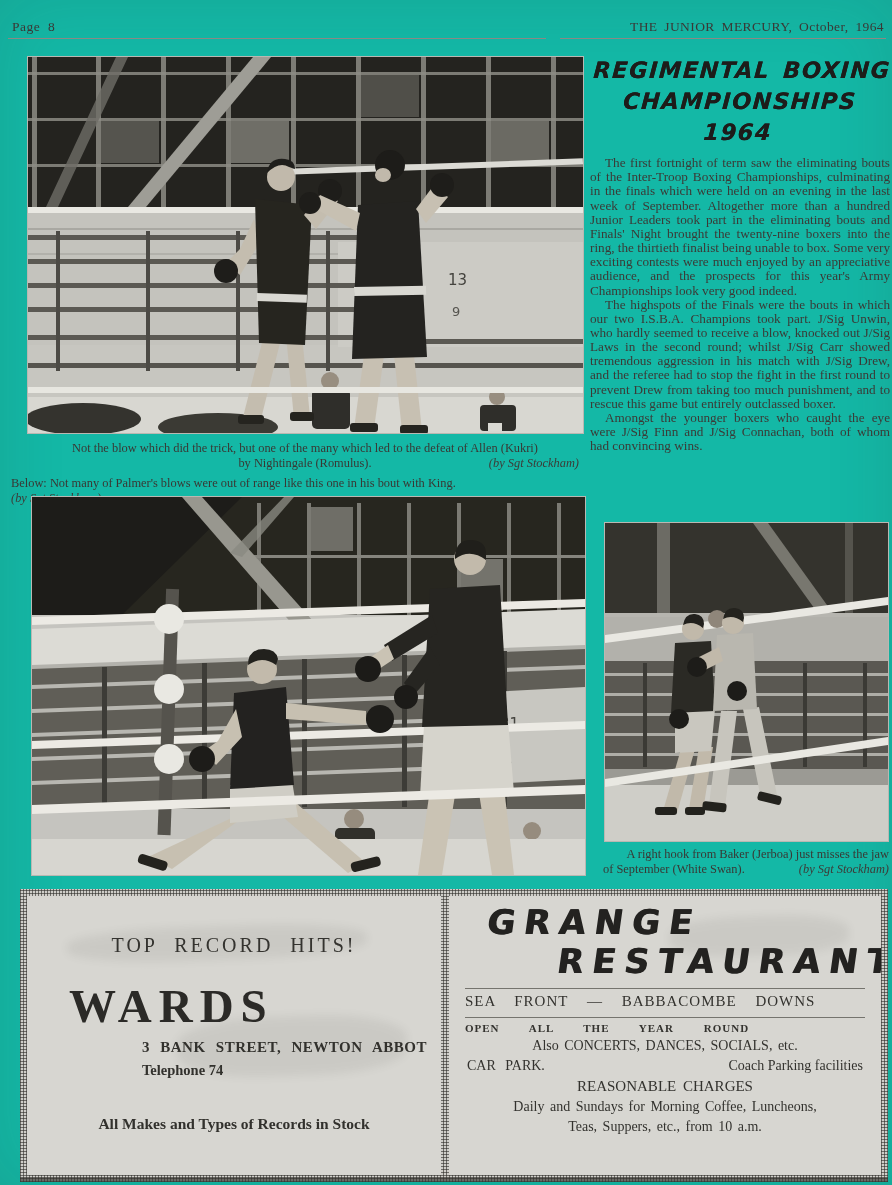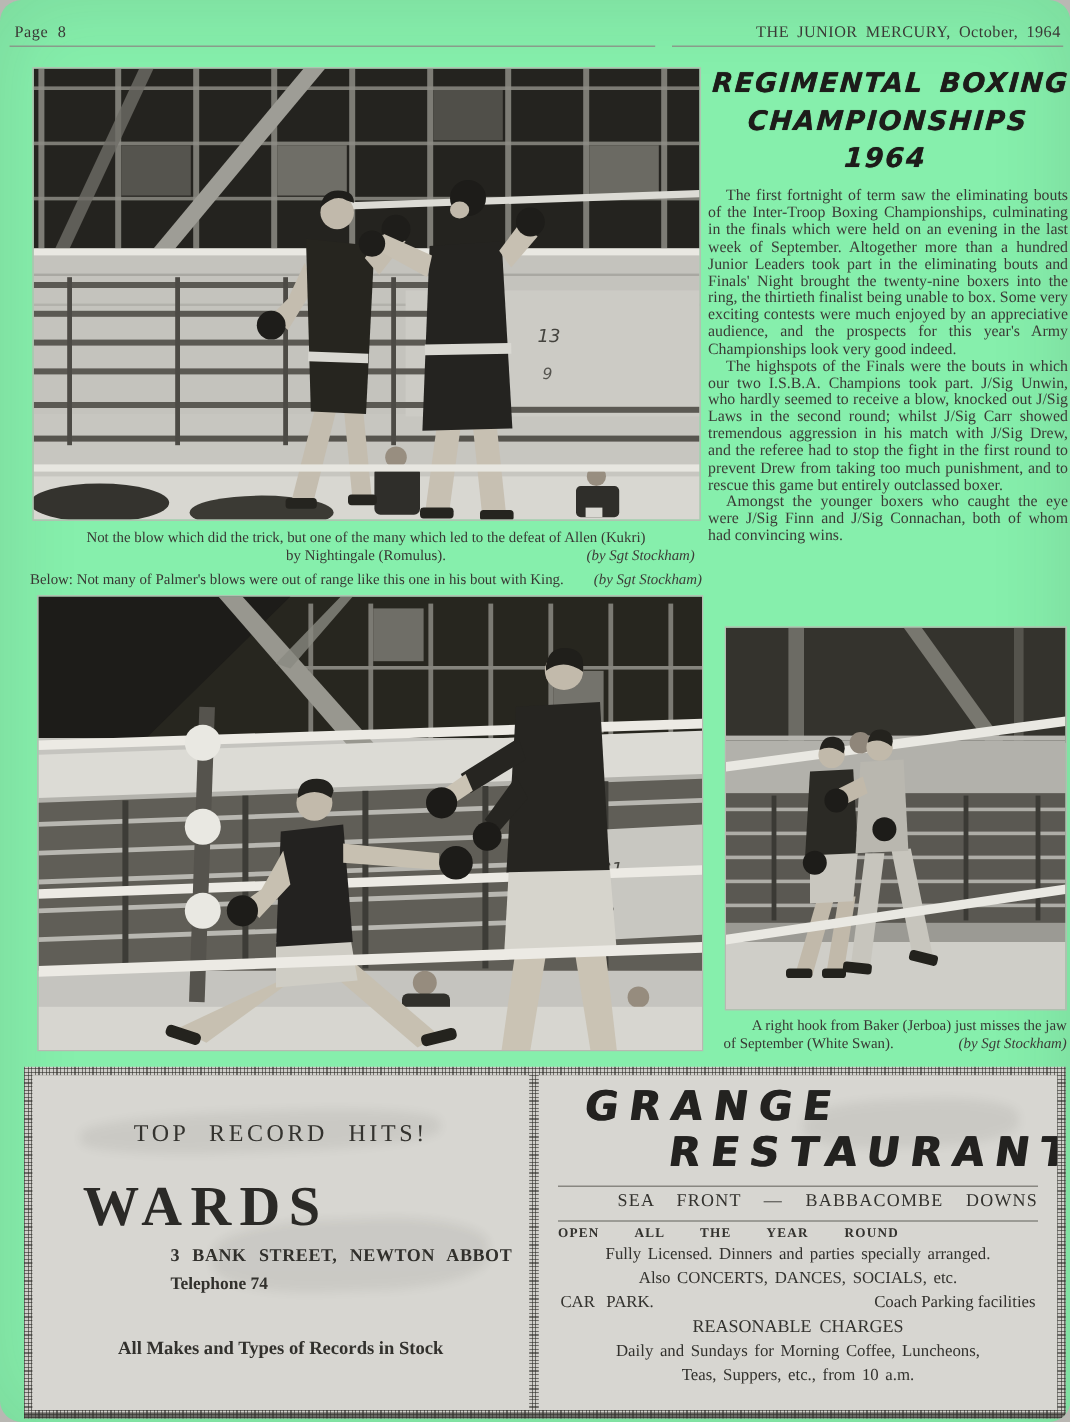--- a/index.html
+++ b/index.html
@@ -1,44 +1,43 @@
 <!DOCTYPE html>
 <html><head>
 <meta charset="utf-8">
 <style>
   html,body{margin:0;padding:0;background:#b9b8b3;}
   .page{
     position:relative;
     width:892px;height:1185px;
     margin:0 auto;
-    background:#86efac;
+    background:#14b8a6;
     font-family:"Liberation Serif", serif;
     color:#34332f;
     overflow:hidden;
     box-shadow:inset 0 0 70px rgba(40,40,35,.12);
-    border-radius:18px;
   }
   
   .pgnum{position:absolute;left:12px;top:19px;font-size:13.5px;letter-spacing:.5px;word-spacing:4px;color:#3a3936;}
   .masthead{position:absolute;right:8px;top:19px;font-size:13.5px;letter-spacing:.4px;word-spacing:3px;color:#3a3936;}
   .rule{position:absolute;top:38px;height:1px;background:#8a8984;}
   .rule-left{left:8px;width:538px;}
   .rule-right{left:560px;width:326px;}
   
-  .photo{position:absolute;outline:1px solid #b9b8b2;font-style:italic;}
+  .photo{position:absolute;outline:1px solid #b9b8b2;}
   .photo svg{display:block;}
   #photo1{left:28px;top:57px;width:555px;height:376px;}
   #photo2{left:32px;top:497px;width:553px;height:378px;}
   #photo3{left:605px;top:523px;width:283px;height:318px;}
   
   .cap{position:absolute;font-size:12.4px;line-height:1.18;color:#393834;}
   #cap1{left:25px;top:441px;width:560px;text-align:center;}
   #cap1 .cap-l2{position:relative;}
   #cap1 .credit{position:absolute;right:6px;top:0;}
-  #cap2{left:25px;top:476px;width:560px;display:flex;justify-content:space-between;}
+  #cap2{left:11px;top:476px;width:560px;display:flex;justify-content:space-between;flex-direction:column;}
   #cap3{left:603px;top:847px;width:286px;text-align:right;}
   #cap3 .cap-row{display:flex;justify-content:space-between;}
   .credit{font-style:italic;color:#3d3c38;}
   
   .article{position:absolute;left:590px;top:55px;width:300px;}
   .headline{
     text-align:center;
     font-family:"DejaVu Sans", sans-serif;
     font-weight:bold;font-style:italic;
     font-size:22.5px;line-height:1.38;
@@ -78,21 +77,21 @@
   
   .grange-name{
     font-family:"DejaVu Sans", sans-serif;font-weight:bold;
     font-size:34px;line-height:1.1;letter-spacing:9px;color:#232220;
     transform:skewX(-8deg);
     text-shadow:1px 0 0 #232220;
   }
   .grange-n1{margin:2px 0 0 22px;}
   .grange-n2{margin:2px 0 0 92px;}
   .grange-hr{border:none;border-top:1px solid #75746e;margin:7px 0 4px 0;}
-  .grange-location{text-align:right;font-size:15px;letter-spacing:1px;word-spacing:14px;color:#33322e;}
+  .grange-location{text-align:left;font-size:15px;letter-spacing:1px;word-spacing:14px;color:#33322e;}
   .grange-phone{text-align:center;font-size:14.5px;font-weight:bold;word-spacing:4px;color:#2f2e2a;margin-top:2px;}
   .grange-open{text-align:left;font-size:11px;font-weight:bold;letter-spacing:1px;word-spacing:26px;color:#33322e;margin-top:4px;}
   .grange-line{text-align:center;font-size:14px;color:#33322e;margin-top:4px;word-spacing:2px;}
   .grange-carpark{display:flex;justify-content:space-between;font-size:14px;color:#33322e;margin-top:4px;padding:0 2px;text-align:right;}
   .grange-carpark .cp{word-spacing:6px;}
   .grange-charges{text-align:center;font-size:15px;word-spacing:3px;color:#33322e;margin-top:4px;}
 </style>
 </head>
 <body>
 
@@ -369,21 +368,20 @@
       </div>
 
       <div class="ad ad-grange">
         <div class="ghost" style="left:220px;top:20px;width:180px;height:40px;"></div>
         <div class="grange-name grange-n1">GRANGE</div>
         <div class="grange-name grange-n2">RESTAURANT</div>
         <hr class="grange-hr">
         <div class="grange-location">SEA FRONT — BABBACOMBE DOWNS</div>
         <hr class="grange-hr">
         <div class="grange-open">OPEN ALL THE YEAR ROUND</div>
-        <div class="grange-line">Fully Licensed.  Dinners and parties specially arranged.</div>
         <div class="grange-line">Also CONCERTS, DANCES, SOCIALS, etc.</div>
         <div class="grange-carpark">
           <span class="cp">CAR PARK.</span>
           <span>Coach Parking facilities</span>
         </div>
         <div class="grange-charges">REASONABLE CHARGES</div>
         <div class="grange-line">Daily and Sundays for Morning Coffee, Luncheons,</div>
         <div class="grange-line">Teas, Suppers, etc., from 10 a.m.</div>
       </div>
 

